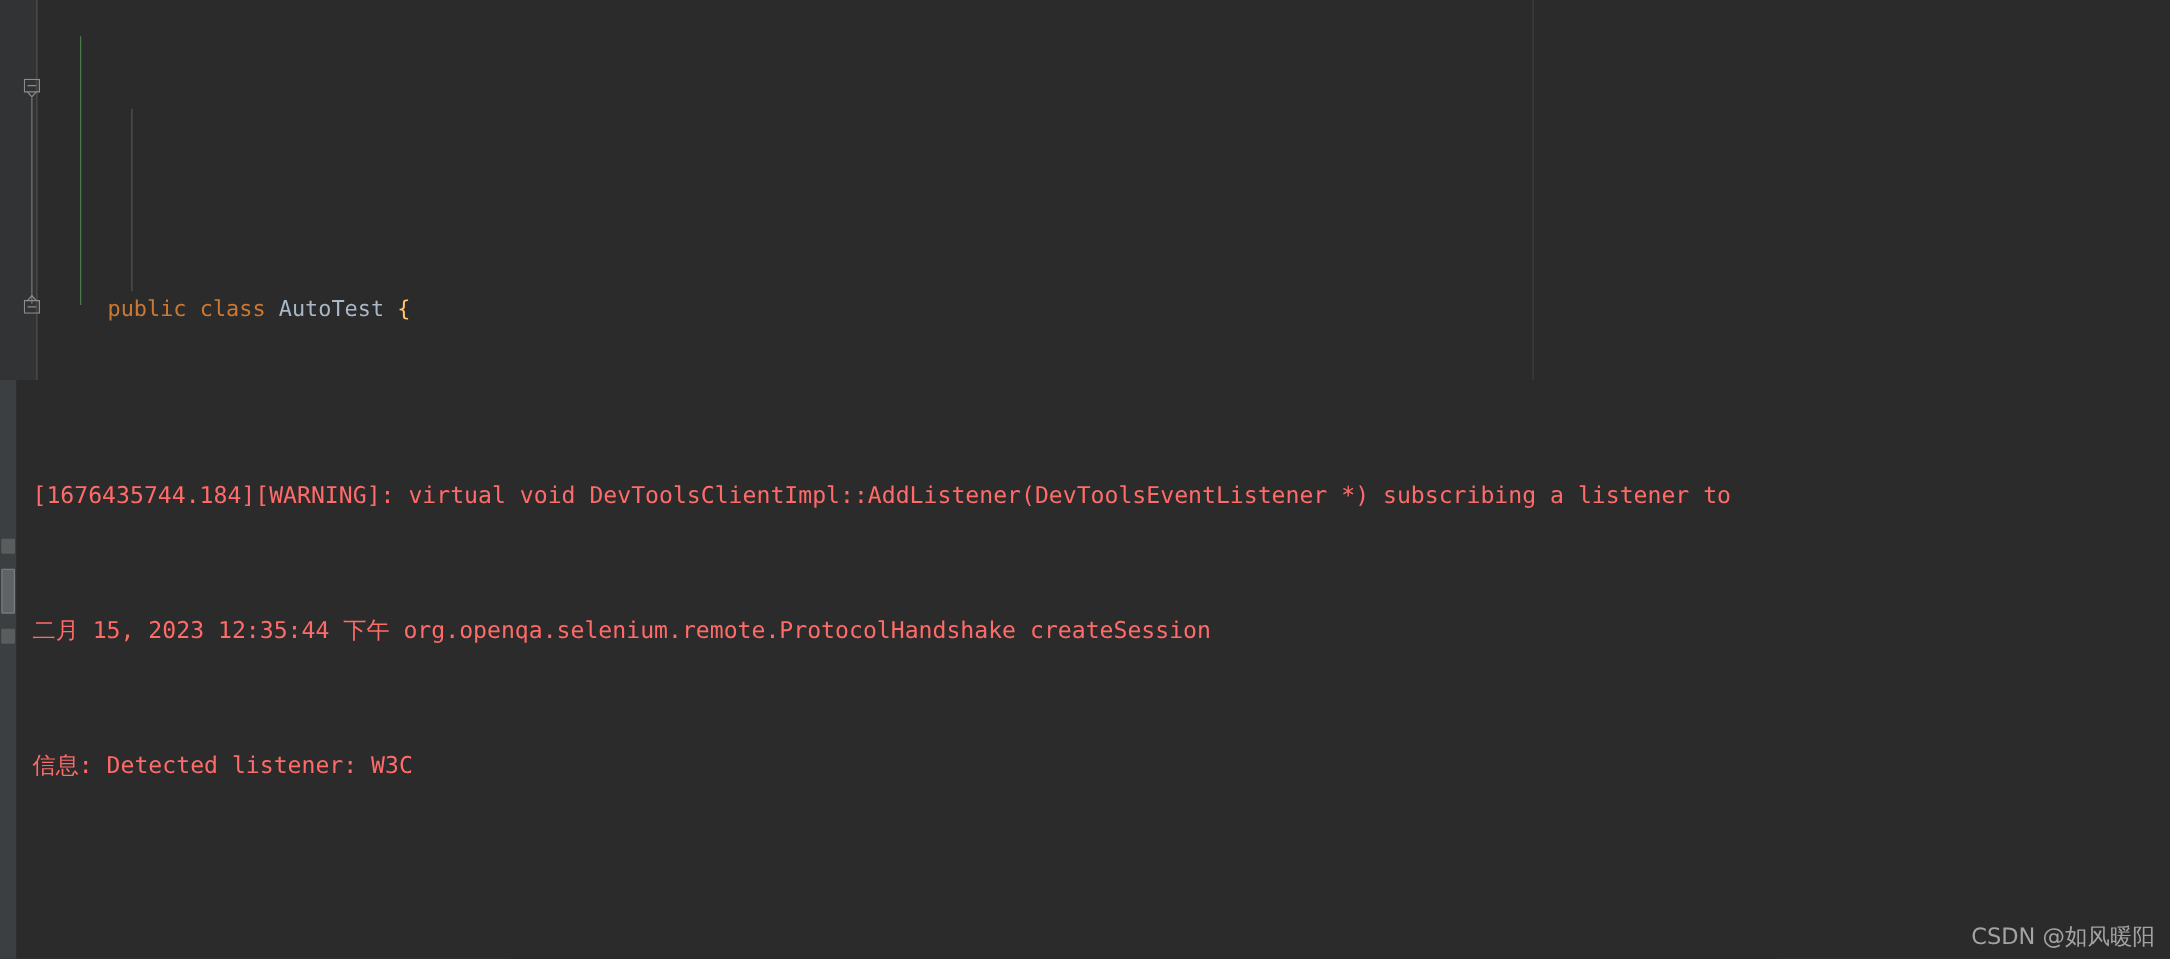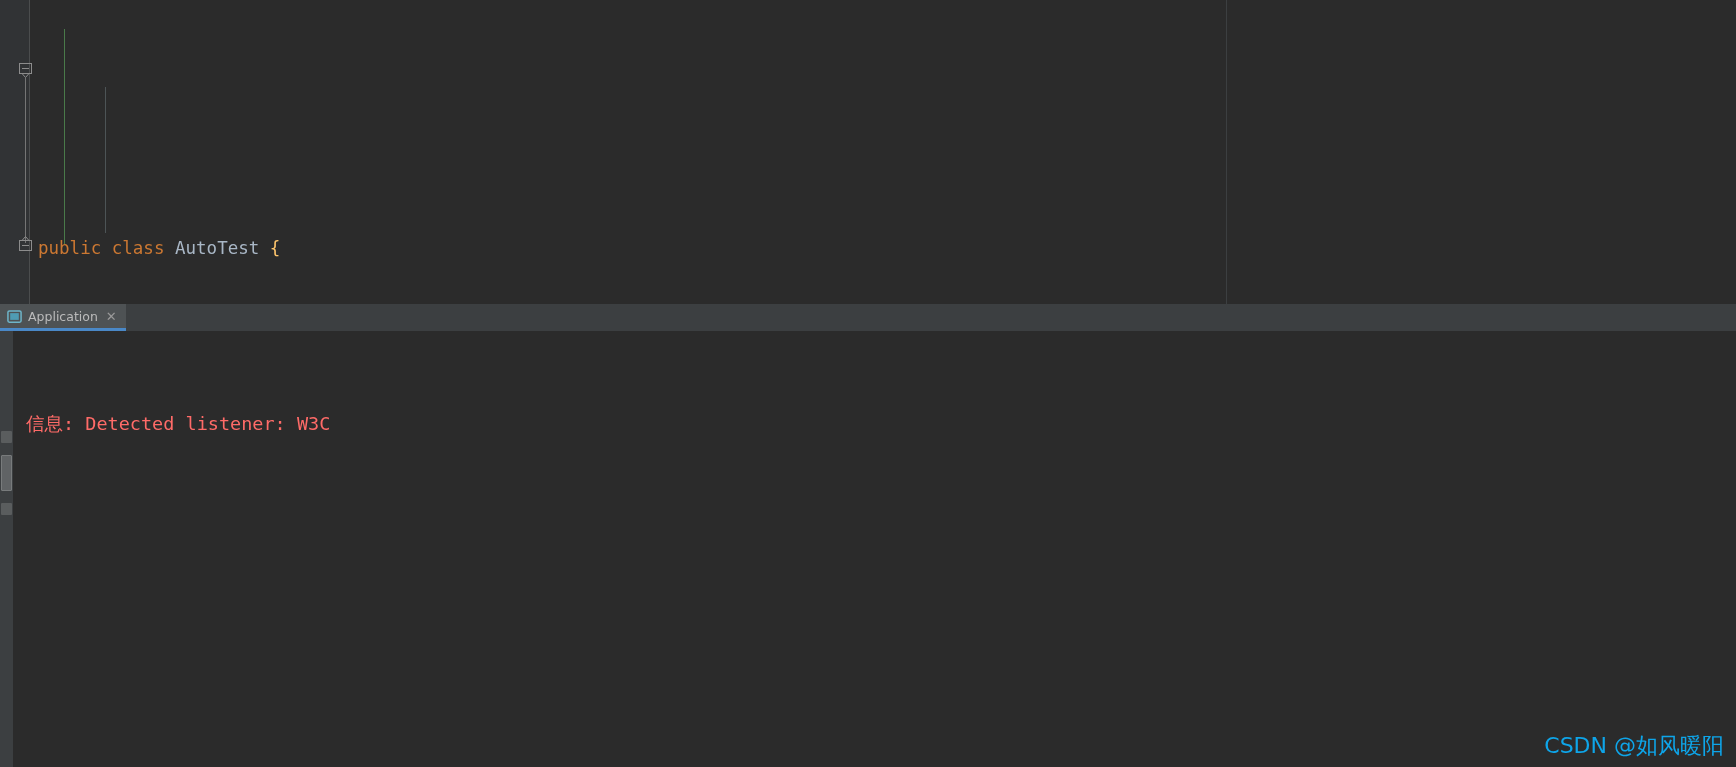--- a/index.html
+++ b/index.html
@@ -69,20 +69,21 @@
     font-size: 17.5px;
     line-height: 29.2px;
     white-space: pre;
   }
 
   .code-line {
     position: relative;
     height: 29.2px;
     padding-left: 38px;
     white-space: pre;
+    margin-left: 48px;
   }
 
   
   .indent-guide {
     position: absolute;
     top: 0;
     width: 1px;
     background: #4d5456;
   }
   .indent-guide.green { background: #4a7a4a; }
@@ -202,22 +203,22 @@
   }
 
   .c-red  { color: #ff6b68; }
 
   
   .watermark {
     position: absolute;
     right: 12px;
     bottom: 6px;
     font-family: "DejaVu Sans", sans-serif;
-    font-size: 22px;
-    color: #0ea5e9;
+    font-size: 18px;
+    color: #a3a3a3;
     white-space: nowrap;
     pointer-events: none;
   }
 </style>
 </head>
 <body>
 
 <div id="app">
 
   <div class="editor">
@@ -279,39 +280,31 @@
       
 
       
       
 
     </div>
   </div>
 
   <div class="tool-window">
 
-    <div class="tab-bar">
-      <div class="tab">
-        <svg class="tab-icon" viewBox="0 0 16 16">
-          <rect x="1" y="2" width="14" height="12" rx="1.5" fill="none" stroke="#6eb5c9" stroke-width="1.6"></rect>
-          <rect x="3.4" y="4.4" width="9.2" height="7.2" fill="#4f9cb3"></rect>
-        </svg>
-        <span class="tab-label">Application</span>
-        <span class="tab-close">✕</span>
-      </div>
-    </div>
 
     <div class="console-marker-strip">
       <div class="marker" style="top:100px;"></div>
       <div class="marker big" style="top:124px;"></div>
       <div class="marker" style="top:172px;"></div>
     </div>
 
     <div class="console-body">
       <div class="console-lines">
+        <div class="cline c-red">[1676435744.184][WARNING]: virtual void DevToolsClientImpl::AddListener(DevToolsEventListener *) subscribing a listener to</div>
+        <div class="cline c-red">二月 15, 2023 12:35:44 下午 org.openqa.selenium.remote.ProtocolHandshake createSession</div>
         <div class="cline c-red">信息: Detected listener: W3C</div>
         
         
         
         
         
         
       </div>
     </div>
 

